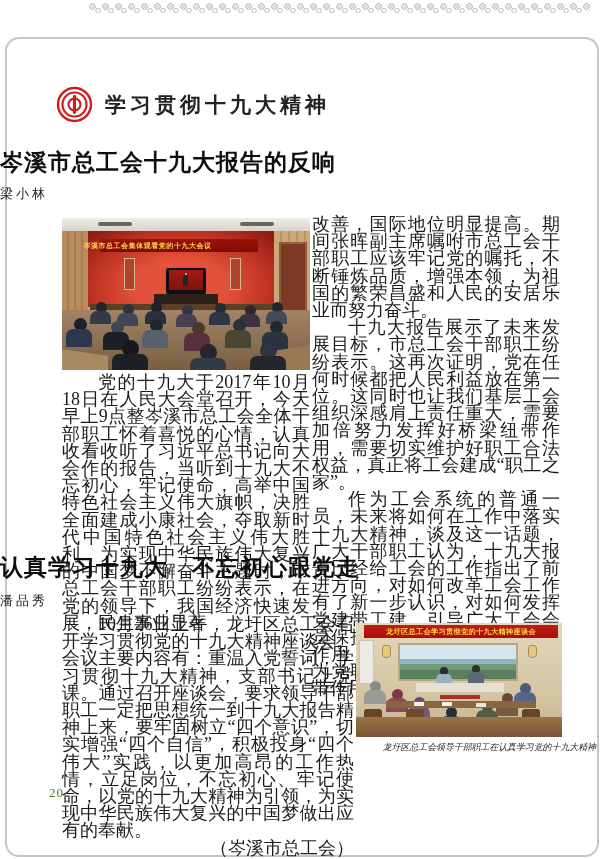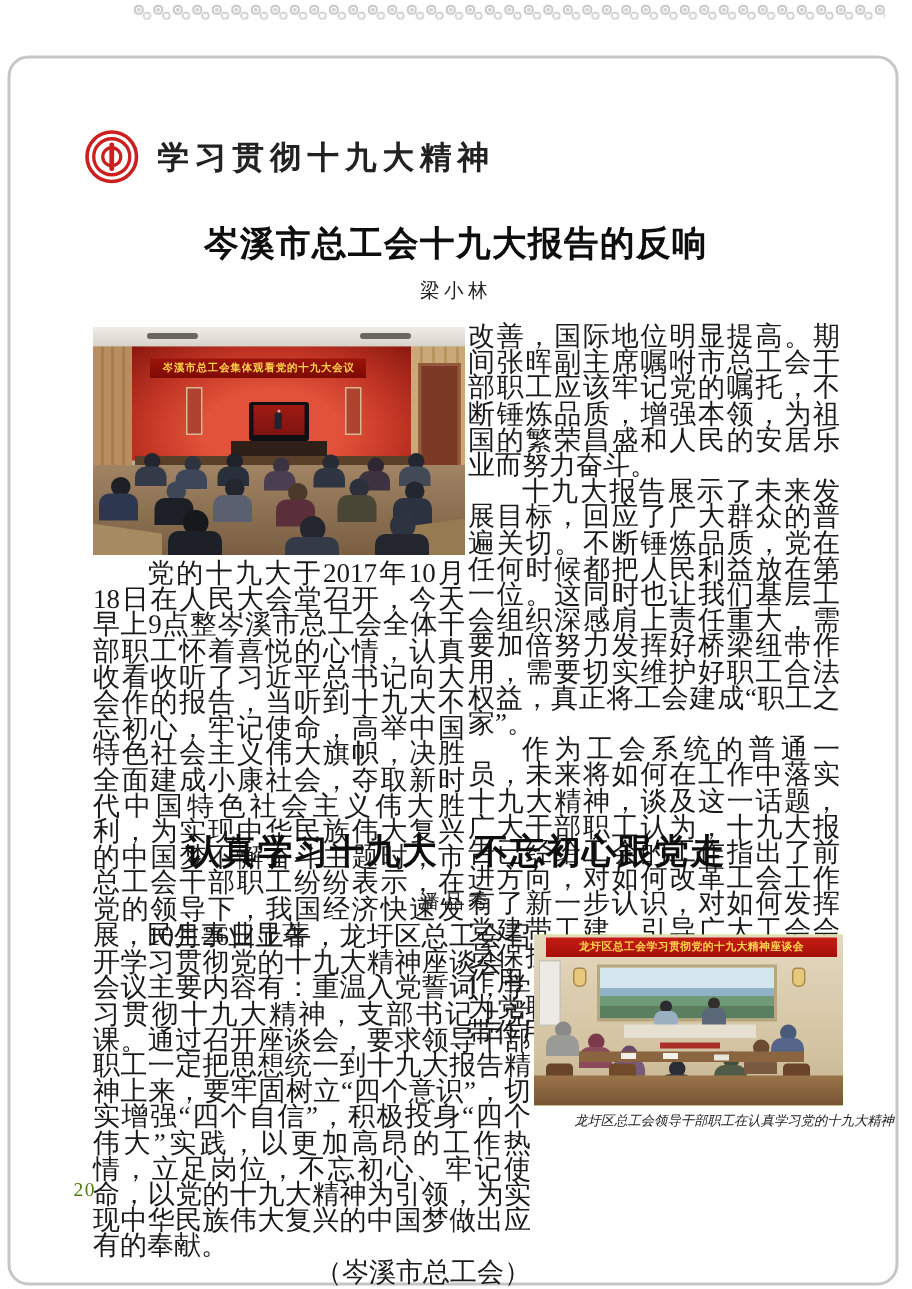--- a/index.html
+++ b/index.html
@@ -16,21 +16,21 @@
 
   .frame{position:absolute;left:5px;top:37px;width:590px;height:816px;
          border:2px solid #c6c6c6;border-radius:14px;}
 
   
   .header{position:absolute;left:56px;top:86px;display:flex;align-items:center;gap:12px;}
   .logo{width:37px;height:37px;flex:0 0 auto;}
   .slogan{font-size:21px;font-weight:bold;letter-spacing:4px;color:#222;
           font-family:"DejaVu Serif","Liberation Serif",serif;}
 
-  .center-line{position:absolute;left:0;width:608px;text-align:center;}
+  .center-line{position:absolute;left:0;width:608px;}
   .art-title{font-family:"Liberation Sans","DejaVu Sans",sans-serif;
              font-weight:bold;font-size:23px;letter-spacing:1px;color:#0e0e0e;}
   .art-author{font-size:13px;letter-spacing:3px;color:#222;}
   .a1-title{top:147px;} .a1-author{top:185px;}
   .a2-title{top:552px;} .a2-author{top:592px;}
 
   .body-text{font-size:18px;line-height:17.2px;text-align:justify;color:#1a1a1a;}
   .body-text p{margin:0;}
   .indent{text-indent:2em;}
   .attr-inline{float:right;text-indent:0;}
@@ -51,22 +51,22 @@
   
   .photo1{position:relative;width:248px;height:152px;overflow:hidden;background:#b8b0a4;margin-bottom:4px;}
   .photo1 *{position:absolute;}
   .p1-ceiling{left:0;top:0;width:248px;height:13px;background:linear-gradient(#f0ede7,#d8d3c9);}
   .p1-vent{top:4px;left:36px;width:34px;height:4px;background:#6a675f;border-radius:2px;box-shadow:142px 0 0 #6a675f;}
   .p1-redwall{left:26px;top:13px;width:186px;height:76px;
       background:radial-gradient(ellipse at 50% 75%, #e2523a 0 35%, #c23524 65%, #8a1810 100%);}
   .p1-wood-left{left:0;top:13px;width:26px;height:82px;background:repeating-linear-gradient(90deg,#b98e5e 0 5px,#a87c4e 5px 7px);}
   .p1-wood-right{right:0;top:13px;width:36px;height:82px;background:repeating-linear-gradient(90deg,#caa878 0 6px,#b8945e 6px 8px);}
   .p1-door{right:3px;top:24px;width:24px;height:72px;background:#7c3a26;border:2px solid #935a3c;border-bottom:none;}
-  .p1-banner{left:38px;top:21px;width:144px;height:13px;background:linear-gradient(#9c1309,#7d0b06);
-      display:flex;align-items:center;justify-content:center;overflow:visible;}
+  .p1-banner{left:38px;top:21px;width:158px;height:13px;background:linear-gradient(#9c1309,#7d0b06);
+      display:flex;align-items:center;justify-content:flex-end;overflow:visible;}
   .p1-banner span{position:static;white-space:nowrap;font-size:12px;letter-spacing:1px;color:#ffd34e;
       font-weight:bold;font-family:"Liberation Sans",sans-serif;transform:scale(0.58);}
   .p1-scroll{width:9px;height:30px;top:40px;background:#b04230;border:1px solid #d8b890;}
   .p1-scroll.s-left{left:62px;} .p1-scroll.s-right{left:168px;}
   .p1-tv{left:104px;top:50px;width:40px;height:26px;background:#101014;border-radius:2px;}
   .p1-tv-screen{left:107px;top:52px;width:34px;height:20px;background:linear-gradient(#a01a12,#7e1410);}
   .p1-tv-figure{left:121px;top:57px;width:5px;height:11px;background:#23232d;border-radius:2px 2px 0 0;}
   .p1-tv-face{left:122.5px;top:54.5px;width:2.5px;height:2.5px;background:#dab69a;border-radius:50%;}
   .p1-cabinet{left:92px;top:76px;width:64px;height:10px;background:#2e2018;}
   .p1-table{left:28px;top:86px;width:192px;height:6px;background:#5a4028;}
@@ -167,21 +167,21 @@
       <div class="p1-heads-front h"></div>
       <div class="p1-bodies-front b"></div>
     </div>
     <div class="body-text">
       <p class="indent">党的十九大于2017年10月18日在人民大会堂召开，今天早上9点整岑溪市总工会全体干部职工怀着喜悦的心情，认真收看收听了习近平总书记向大会作的报告，当听到十九大不忘初心，牢记使命，高举中国特色社会主义伟大旗帜，决胜全面建成小康社会，夺取新时代中国特色社会主义伟大胜利，为实现中华民族伟大复兴的中国梦不懈奋斗主题时，市总工会干部职工纷纷表示，在党的领导下，我国经济快速发展，民生事业显著</p>
     </div>
   </div>
 
   <div class="a1-right body-text">
     <p>改善，国际地位明显提高。期间张晖副主席嘱咐市总工会干部职工应该牢记党的嘱托，不断锤炼品质，增强本领，为祖国的繁荣昌盛和人民的安居乐业而努力奋斗。</p>
-    <p class="indent">十九大报告展示了未来发展目标，回应了广大群众的普遍关切。不断锤炼品质，党在任何时候都把人民利益放在第一位。这同时也让我们基层工会组织深感肩上责任重大，需要加倍努力发挥好桥梁纽带作用，需要切实维护好职工合法权益，真正将工会建成“职工之家”。</p>
+    <p class="indent">十九大报告展示了未来发展目标，市总工会干部职工纷纷表示。这再次证明，党在任何时候都把人民利益放在第一位。这同时也让我们基层工会组织深感肩上责任重大，需要加倍努力发挥好桥梁纽带作用，需要切实维护好职工合法权益，真正将工会建成“职工之家”。</p>
     <p class="indent">
       <span>作为工会系统的普通一员，未来将如何在工作中落实十九大精神，谈及这一话题，广大干部职工认为，十九大报告已经给工会的工作指出了前进方向，对如何改革工会工作有了新一步认识，对如何发挥党建带工建、引导广大工会会员保护自身权益起率先垂范的作用，如何发挥好工会组织作为党联系职工群众的桥梁和纽带作用也有明确要求。</span>
       <span class="attr-inline">（岑溪市总工会）</span>
     </p>
   </div>
 
   <div class="center-line a2-title art-title">认真学习十九大　不忘初心跟党走</div>
   <div class="center-line a2-author art-author">潘品秀</div>
 
   <div class="a2-row">

